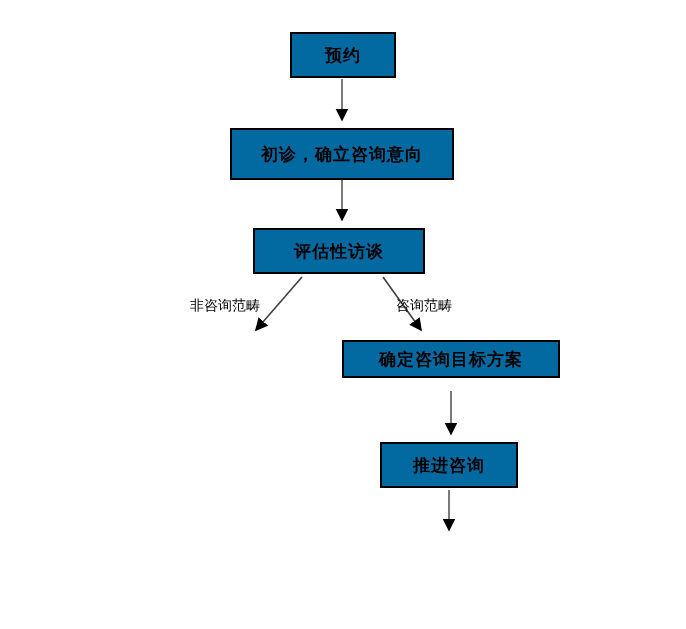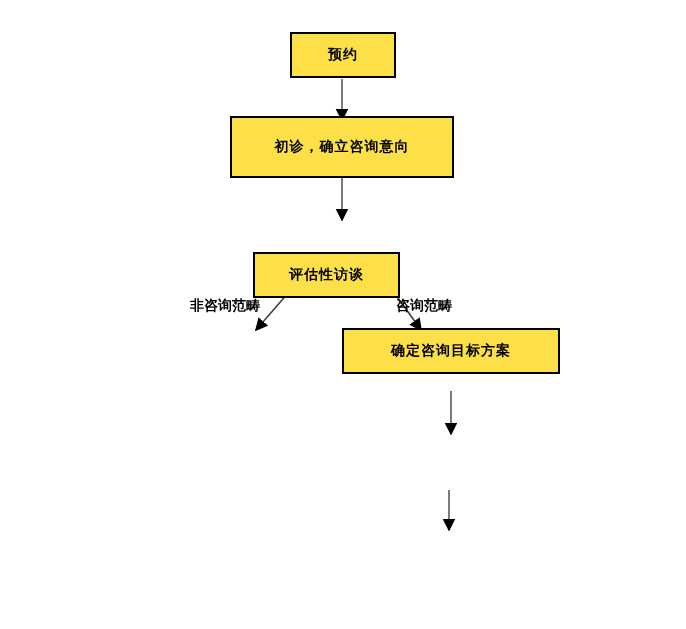--- a/index.html
+++ b/index.html
@@ -20,42 +20,42 @@
     left: 0;
     top: 0;
     width: 686px;
     height: 629px;
     pointer-events: none;
   }
   .node {
     position: absolute;
     box-sizing: border-box;
     border: 2px solid #000000;
-    background: #fde047;
+    background: #0369a1;
     color: #000000;
     display: flex;
     align-items: center;
     justify-content: center;
-    font-size: 14px;
+    font-size: 17px;
     font-weight: bold;
     letter-spacing: 1px;
     white-space: nowrap;
   }
   #n0 { left: 290px; top: 32px;  width: 106px; height: 46px; }
-  #n1 { left: 230px; top: 116px; width: 224px; height: 62px; }
-  #n2 { left: 253px; top: 228px; width: 147px; height: 46px; margin-top: 24px; }
+  #n1 { left: 230px; top: 128px; width: 224px; height: 52px; }
+  #n2 { left: 253px; top: 228px; width: 172px; height: 46px; }
   #n3 { left: 192px; top: 343px; width: 112px; height: 46px; }
-  #n4 { left: 342px; top: 328px; width: 218px; height: 46px; }
+  #n4 { left: 342px; top: 340px; width: 218px; height: 38px; }
   #n5 { left: 380px; top: 442px; width: 138px; height: 46px; }
   #n6 { left: 363px; top: 538px; width: 172px; height: 47px; }
   .edge-label {
     position: absolute;
     color: #000000;
     font-size: 14px;
-    font-weight: bold;
+    font-weight: normal;
     white-space: nowrap;
   }
   #el0 { left: 190px; top: 297px; }
   #el1 { left: 396px; top: 297px; }
 </style>
 </head>
 <body>
 
 <div class="page">
 
@@ -75,19 +75,20 @@
 
   <div class="node" id="n0">预约</div>
 
   <div class="node" id="n1">初诊，确立咨询意向</div>
 
   <div class="node" id="n2">评估性访谈</div>
 
 
   <div class="node" id="n4">确定咨询目标方案</div>
 
+  <div class="node" id="n5">推进咨询</div>
 
 
   <div class="edge-label" id="el0">非咨询范畴</div>
 
   <div class="edge-label" id="el1">咨询范畴</div>
 
 </div>
 
 </body></html>

